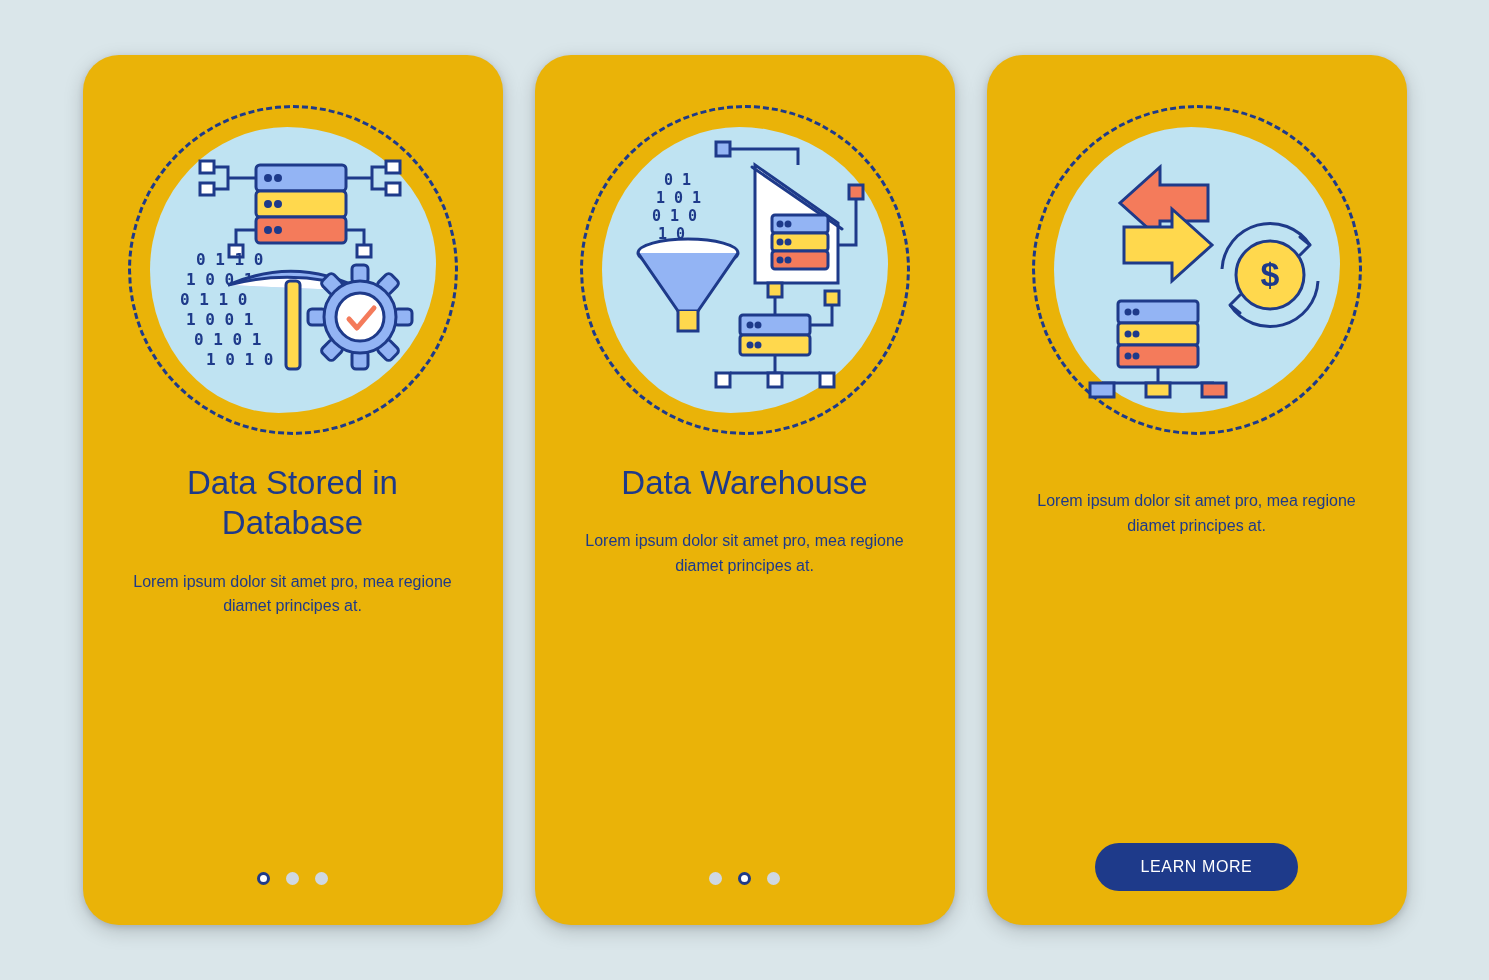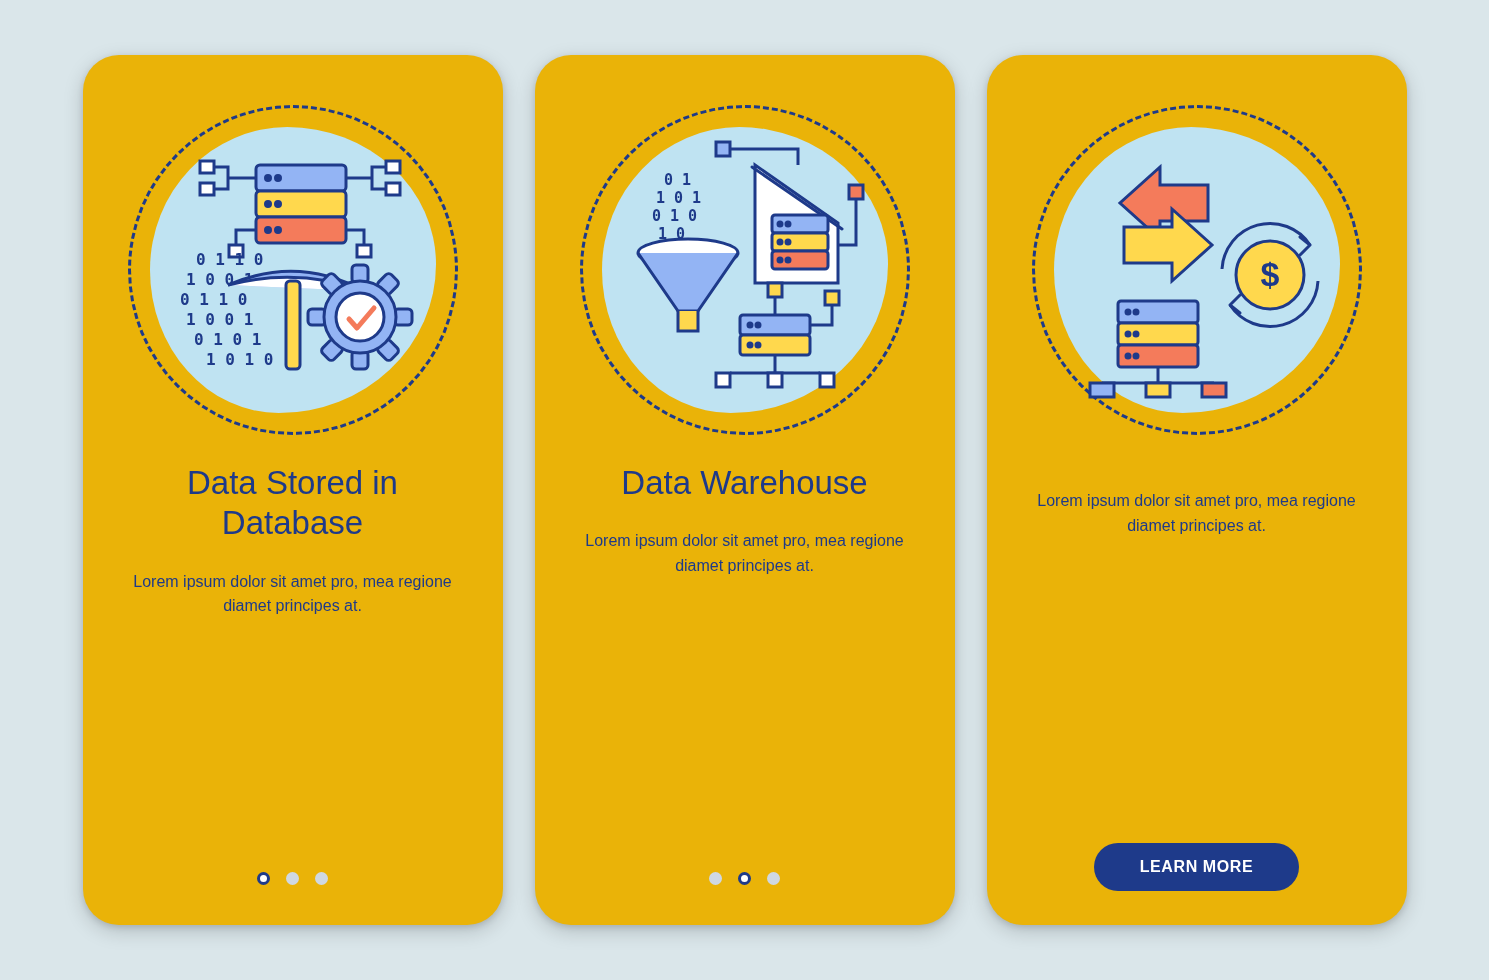--- a/index.html
+++ b/index.html
@@ -8,21 +8,21 @@
   .illus{width:330px;height:330px;position:relative;margin-bottom:28px;flex-shrink:0}
   .dashed{position:absolute;inset:0;border:3px dashed #1e3a8a;border-radius:50%}
   .blob{position:absolute;inset:22px;background:#bfe3f2;border-radius:48% 52% 55% 45%/50% 48% 52% 50%}
   svg.art{position:absolute;inset:0;width:100%;height:100%}
   h2{color:#1e3a8a;font-size:33px;font-weight:400;text-align:center;line-height:1.22;max-width:320px}
   p.desc{color:#1e3a8a;font-size:16px;text-align:center;line-height:1.55;margin-top:26px;max-width:320px}
   .spacer{flex:1}
   .dots{display:flex;gap:16px;margin-bottom:6px}
   .dot{width:13px;height:13px;border-radius:50%;background:#cfd8e3}
   .dot.ring{background:#fff;border:3px solid #1e3a8a}
-  .cta{background:#1e3a8a;color:#fff;border:none;border-radius:999px;padding:15px 46px;font-size:16px;font-weight:700;letter-spacing:.6px;cursor:pointer}
+  .cta{background:#1e3a8a;color:#fff;border:none;border-radius:999px;padding:15px 46px;font-size:16px;font-weight:400;letter-spacing:.6px;cursor:pointer}
 </style>
 </head>
 <body>
 
 <div class="card">
   <div class="illus">
     <div class="dashed"></div>
       <div class="blob"></div>
     <svg class="art" viewBox="0 0 330 330">
 

